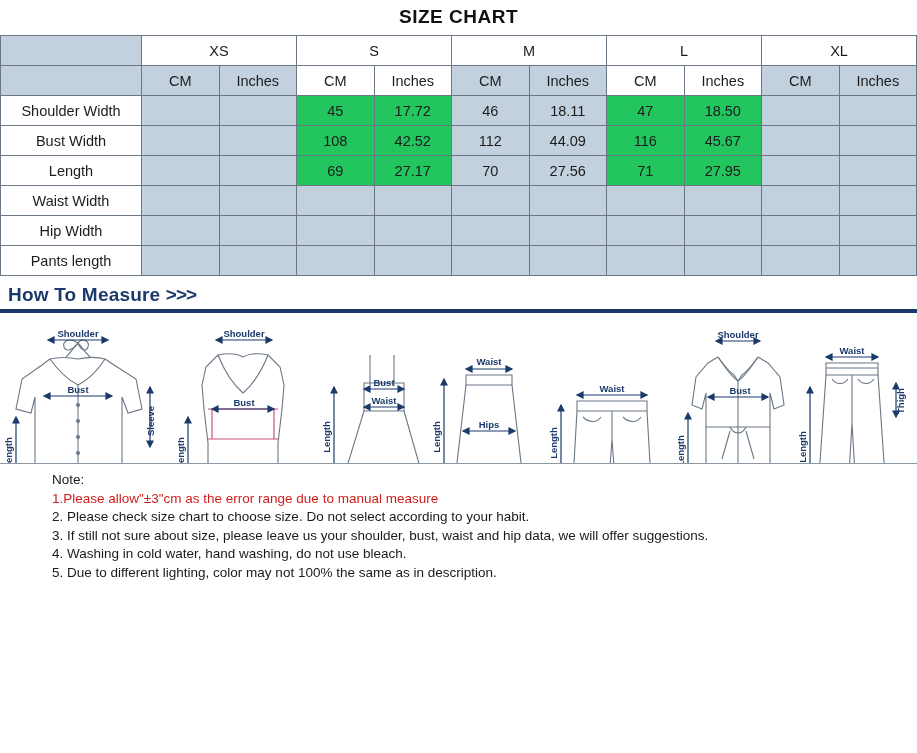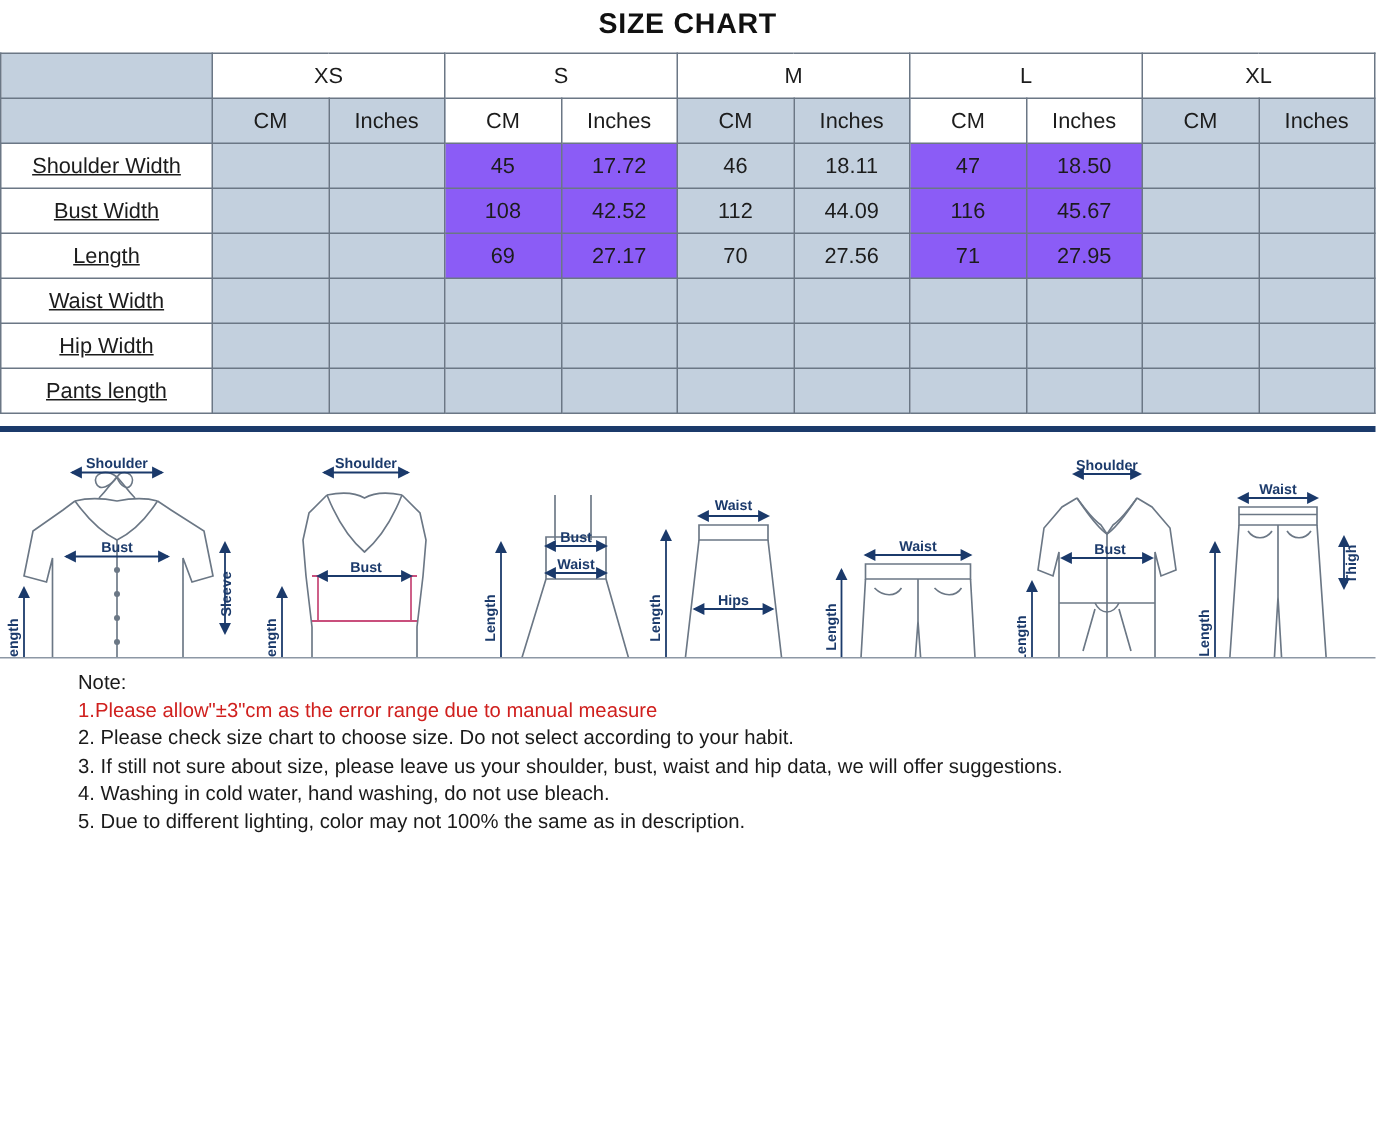--- a/index.html
+++ b/index.html
@@ -47,25 +47,24 @@
     font-weight: bold;
     color: #e8201e;
     height: 34px;
   }
   .unit-head { height: 30px; font-size: 14px; }
   .rowlabel {
     text-align: left;
     padding-left: 17px;
     font-size: 14.5px;
     white-space: nowrap;
-    text-decoration: underline;
   }
   .blank { background: #c3d0de; }
   .shade { background: #c3d0de; }
-  .filled { background: #8b5cf6; }
+  .filled { background: #22c55e; }
 
   
   .htm-wrap { margin-top: 8px; }
   .htm-title {
     font-size: 19px;
     font-weight: bold;
     color: #1b3a6b;
     padding-left: 8px;
     letter-spacing: .2px;
   }
@@ -207,20 +206,24 @@
           <td class="blank"></td>
           <td class="blank"></td>
           <td class="blank"></td>
           <td class="blank"></td>
           <td class="blank"></td>
         </tr>
       </tbody>
   </table>
 
   <div class="htm-wrap">
+    <div class="htm-title">
+      <span>How To Measure</span>
+      <span class="arrows">&gt;&gt;&gt;</span>
+    </div>
     <div class="htm-rule"></div>
 
     <div class="figs">
 
       <div class="fig" style="left:4px;width:170px;">
         <svg width="170" height="195" viewBox="0 0 170 195">
           <g fill="none" stroke="#6b7785" stroke-width="1.1">
             <path d="M46 46 L38 52 L18 66 L12 96 L27 100 L31 84 L31 180 L118 180 L118 84 L124 100 L138 96 L132 66 L110 52 L101 46"></path>
             <path d="M46 46 C56 60 66 68 74 72 C82 68 92 60 101 46"></path>
             <path d="M74 72 L74 180"></path>

